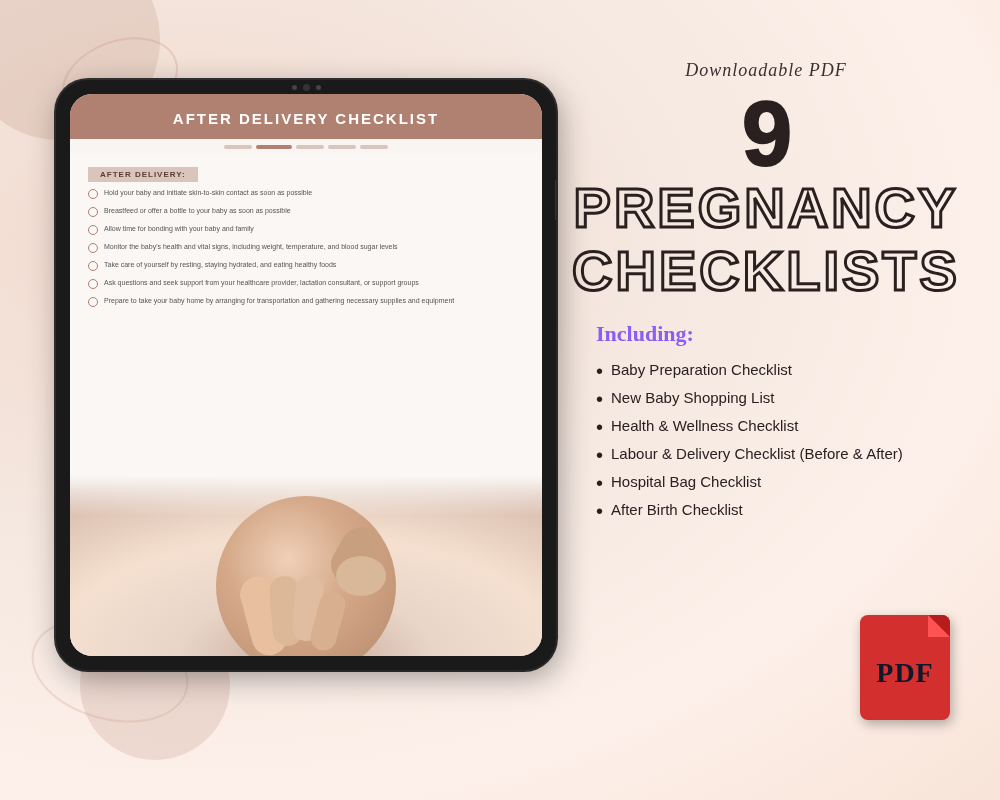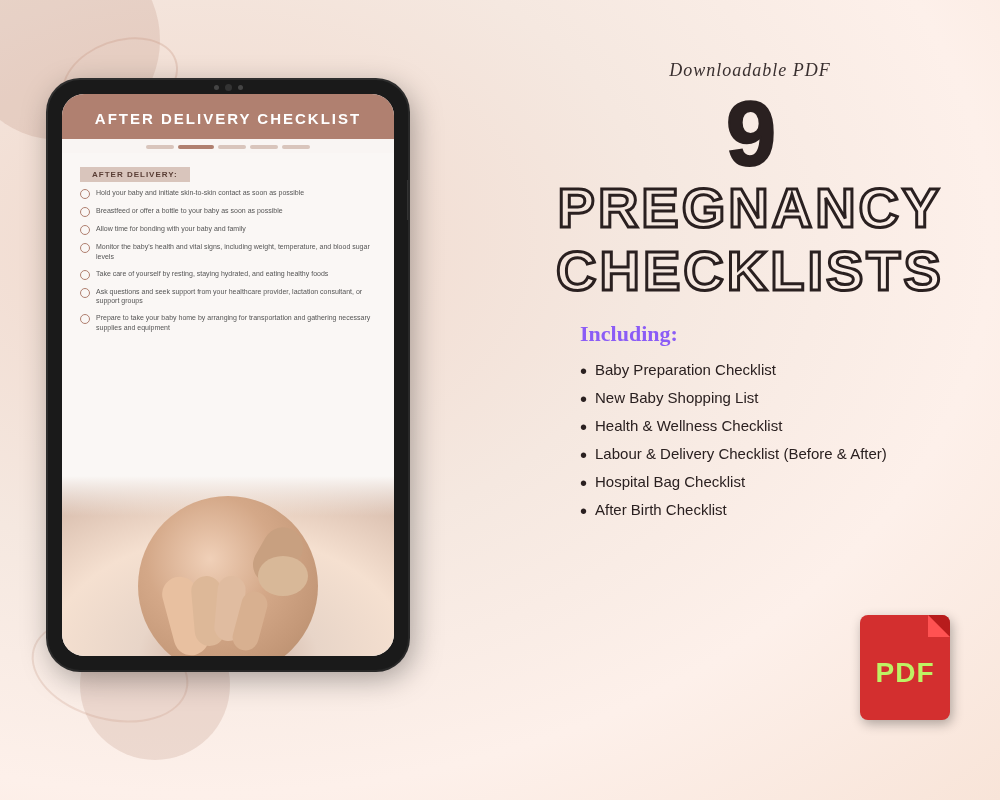--- a/index.html
+++ b/index.html
@@ -38,23 +38,23 @@
       width: 160px;
       height: 100px;
       border: 2px solid rgba(200,150,130,0.25);
       border-radius: 50%;
       transform: rotate(15deg);
     }
 
     
     .tablet-container {
       position: absolute;
-      left: 48px;
+      left: 56px;
       top: 80px;
-      width: 360px;
+      width: 500px;
       height: 590px;
     }
 
     .tablet {
       position: absolute;
       inset: 0;
       background: #1a1a1a;
       border-radius: 32px;
       box-shadow: 4px 8px 30px rgba(0,0,0,0.35), 0 0 0 2px #333;
       overflow: hidden;
@@ -218,21 +218,21 @@
       top: 100px;
       width: 4px;
       height: 40px;
       background: #333;
       border-radius: 0 2px 2px 0;
     }
 
     
     .right-content {
       position: absolute;
-      right: 40px;
+      right: 24px;
       top: 60px;
       width: 420px;
       display: flex;
       flex-direction: column;
       align-items: center;
     }
 
     .downloadable-label {
       font-family: 'Georgia', cursive;
       font-style: italic;
@@ -339,24 +339,24 @@
       position: absolute;
       top: 0;
       right: 0;
       width: 22px;
       height: 22px;
       background: #ff5252;
       clip-path: polygon(0 0, 0 100%, 100% 100%);
     }
 
     .pdf-text {
-      color: #bef264;
+      color: #0f172a;
       font-size: 28px;
       font-weight: 900;
-      font-family: Liberation Sans, sans-serif;
+      font-family: Liberation Serif, serif;
       letter-spacing: 1px;
       margin-top: 10px;
     }
 
     
     .dot-decoration {
       position: absolute;
       border-radius: 50%;
       background: rgba(180,130,110,0.2);
     }

